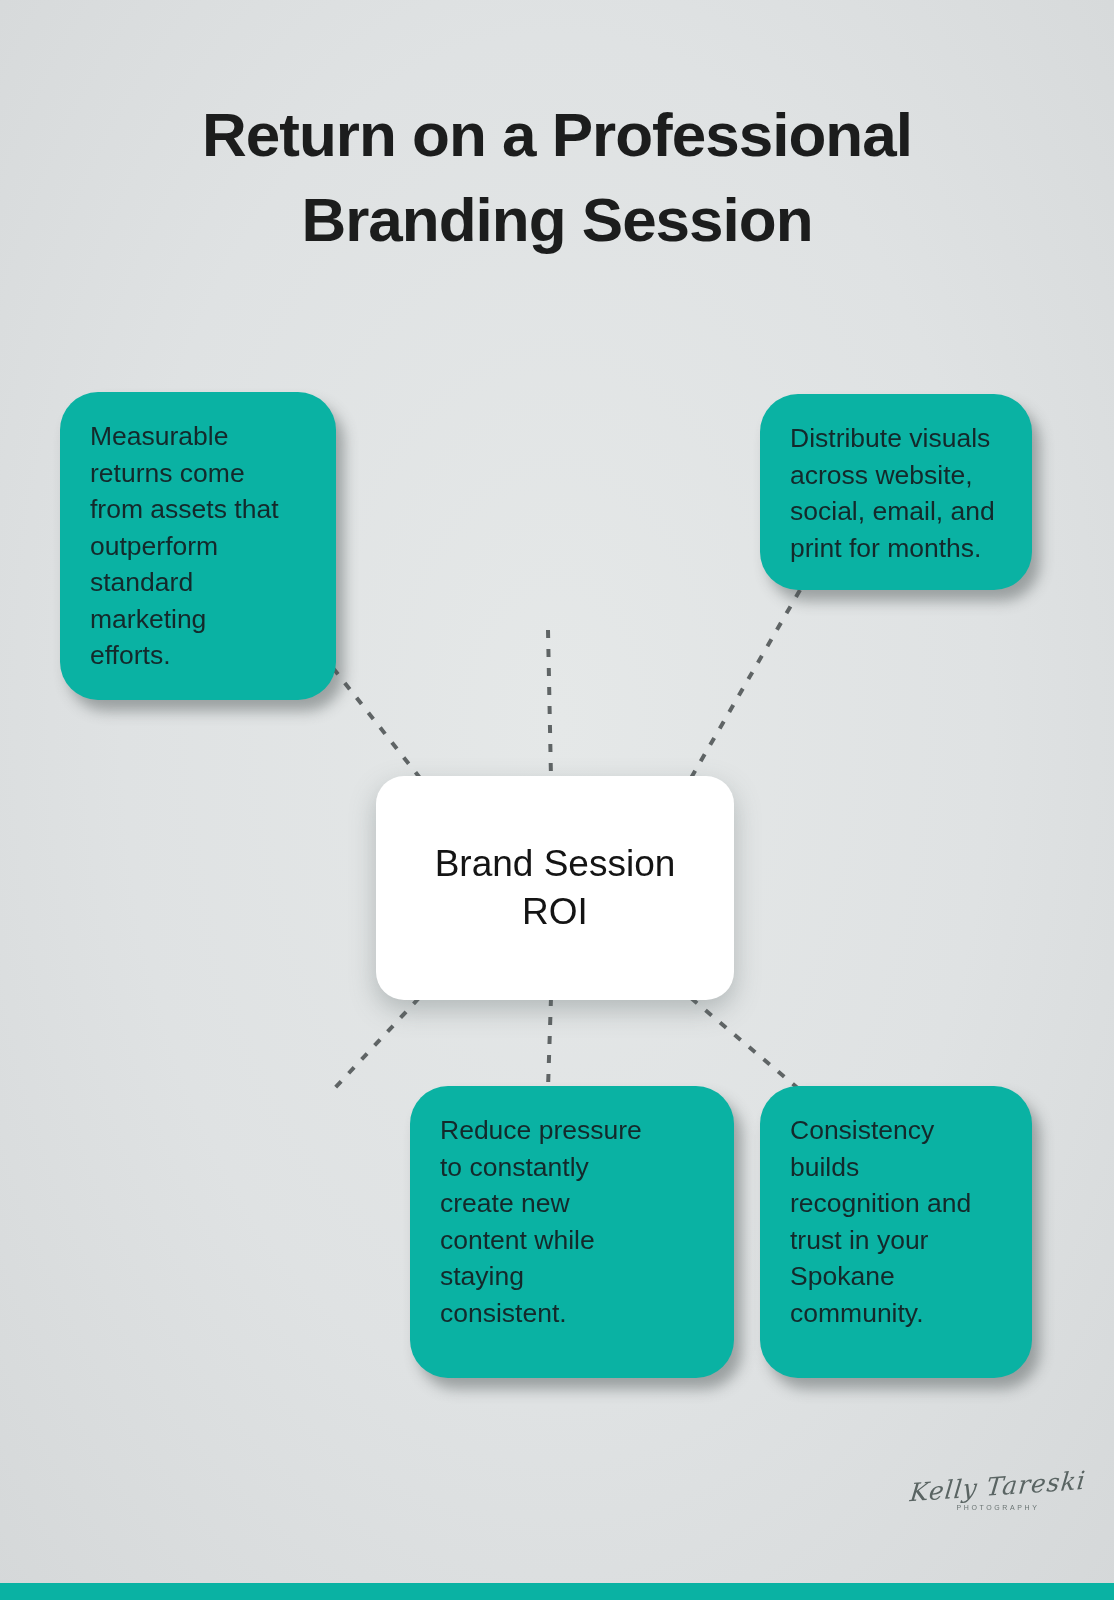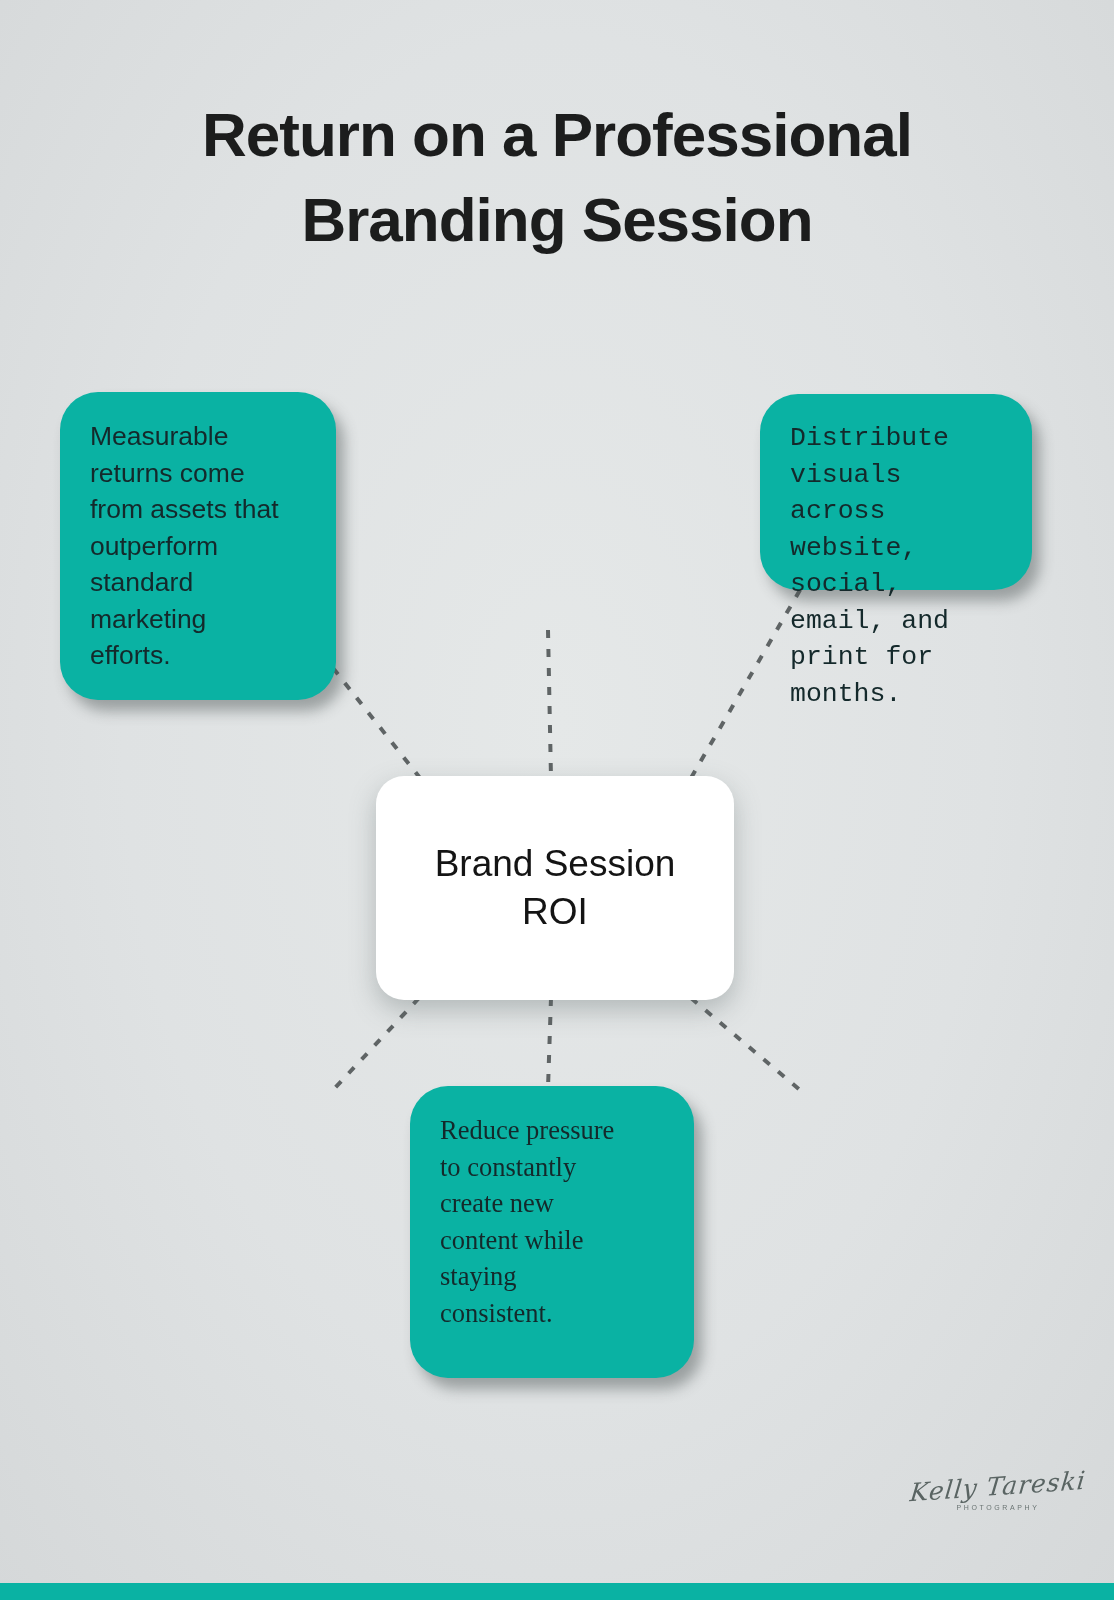--- a/index.html
+++ b/index.html
@@ -51,23 +51,23 @@
     border-radius:38px;
     box-shadow:8px 11px 14px rgba(70,80,80,0.45);
     color:var(--node-text);
     font-size:26.5px;
     line-height:36.5px;
     padding:26px 28px 26px 30px;
     white-space:pre-line;
   }
   .n1{left:60px;  top:392px;  width:276px; height:308px;}
   .n2{left:410px; top:392px;  width:272px; height:240px;}
-  .n3{left:760px; top:394px;  width:272px; height:196px;font-family:Liberation Mono, monospace;}
+  .n3{left:760px; top:394px;  width:272px; height:196px;}
   .n4{left:60px;  top:1086px; width:276px; height:292px;}
-  .n5{left:410px; top:1086px; width:284px; height:292px;font-family:Liberation Serif, serif;}
+  .n5{left:410px; top:1086px; width:324px; height:292px;}
   .n6{left:760px; top:1086px; width:272px; height:292px;}
   .center-node{
     position:absolute;
     left:376px;top:776px;width:358px;height:224px;
     background:var(--center-bg);
     border-radius:28px;
     box-shadow:0 10px 26px rgba(90,100,100,0.35);
     display:flex;align-items:center;justify-content:center;
     text-align:center;
     color:var(--center-text);
@@ -132,20 +132,26 @@
   <div class="node n3">Distribute visuals
 across website,
 social, email, and
 print for months.</div>
   <div class="node n5">Reduce pressure
 to constantly
 create new
 content while
 staying
 consistent.</div>
+  <div class="node n6">Consistency
+builds
+recognition and
+trust in your
+Spokane
+community.</div>
 
   <div class="center-node">Brand Session
 ROI</div>
 
   <div class="signature">
     <div class="name">Kelly Tareski</div>
     <div class="subtitle">PHOTOGRAPHY</div>
   </div>
 
   <div class="footer-bar"></div>

